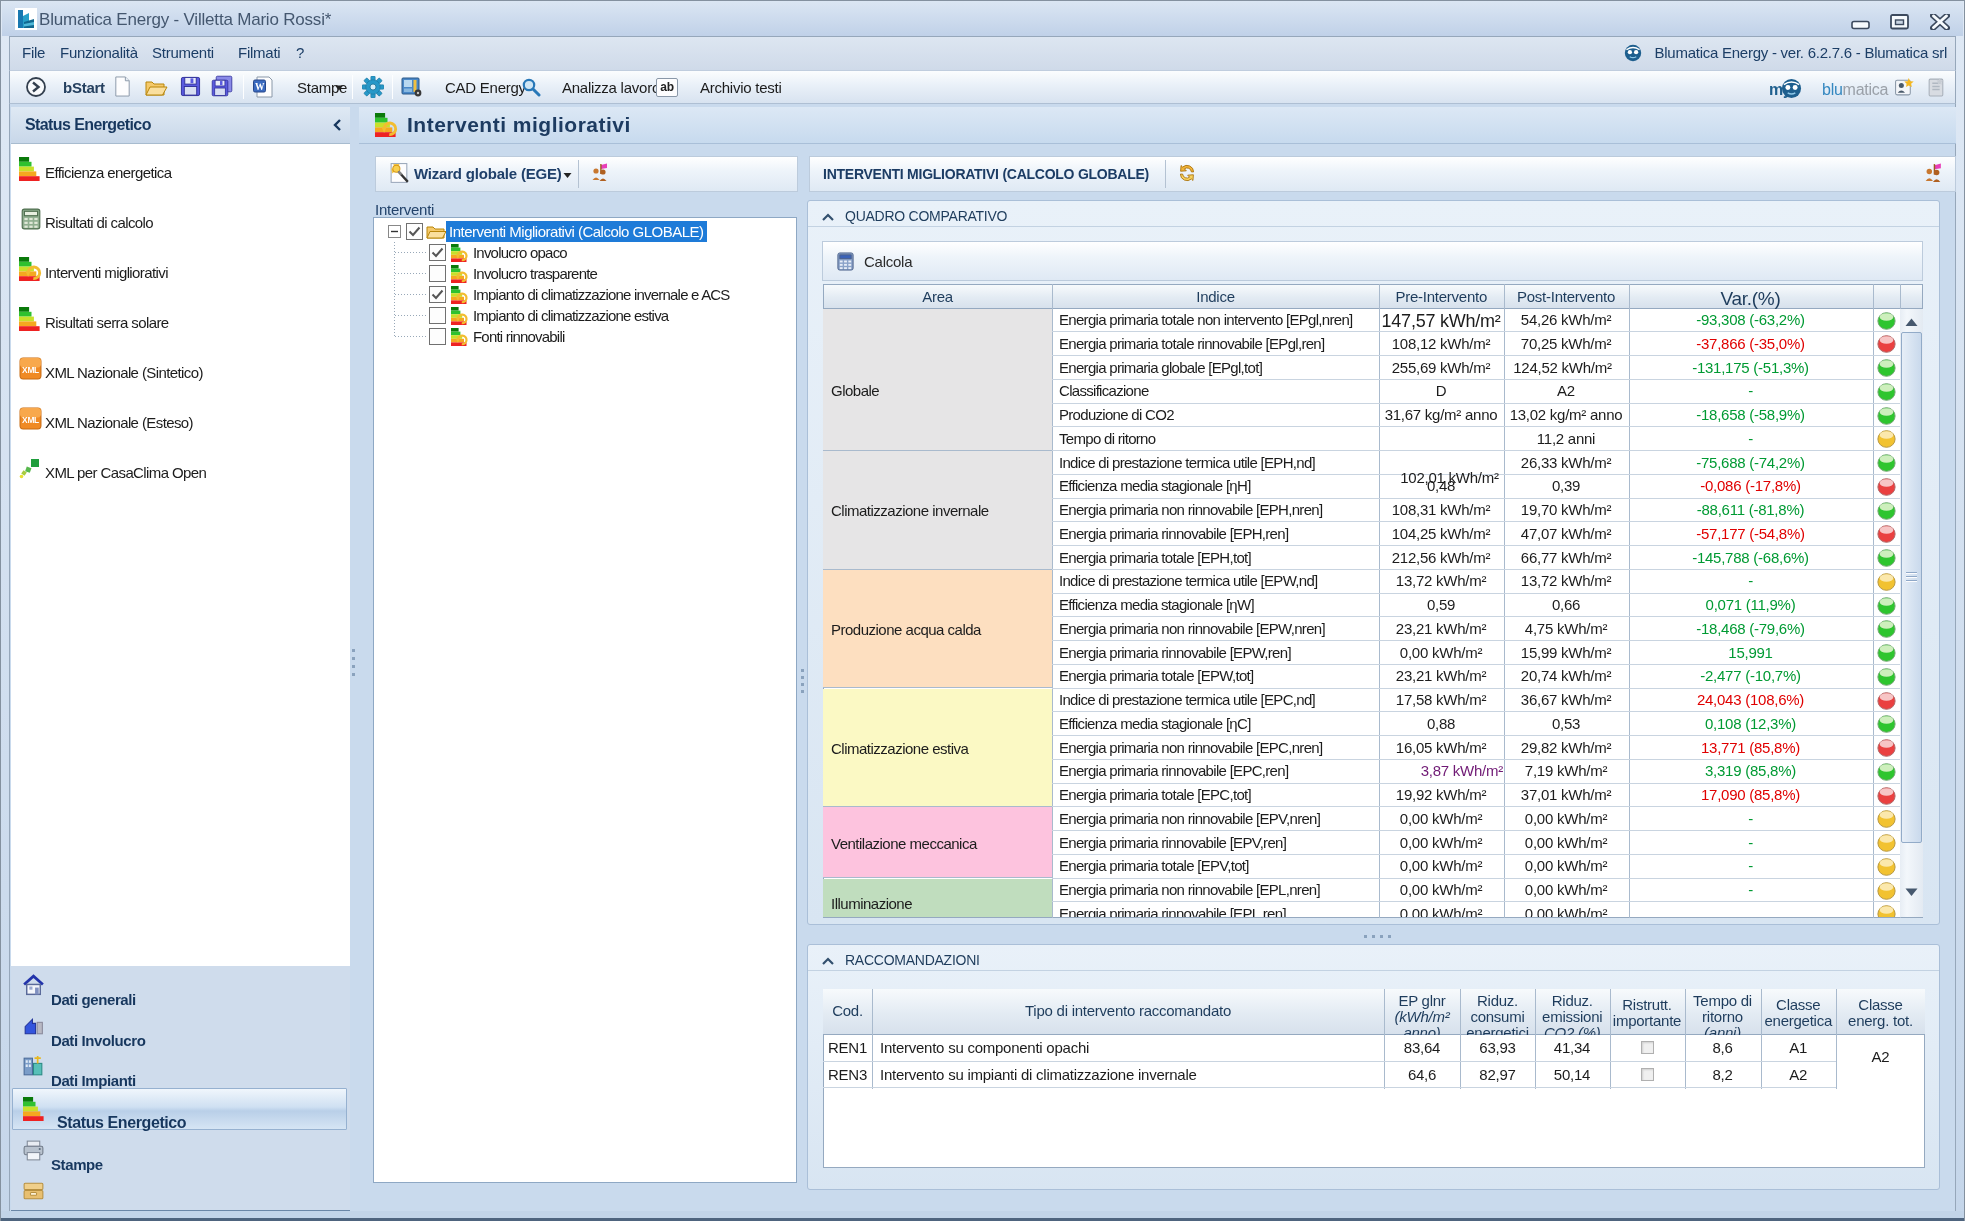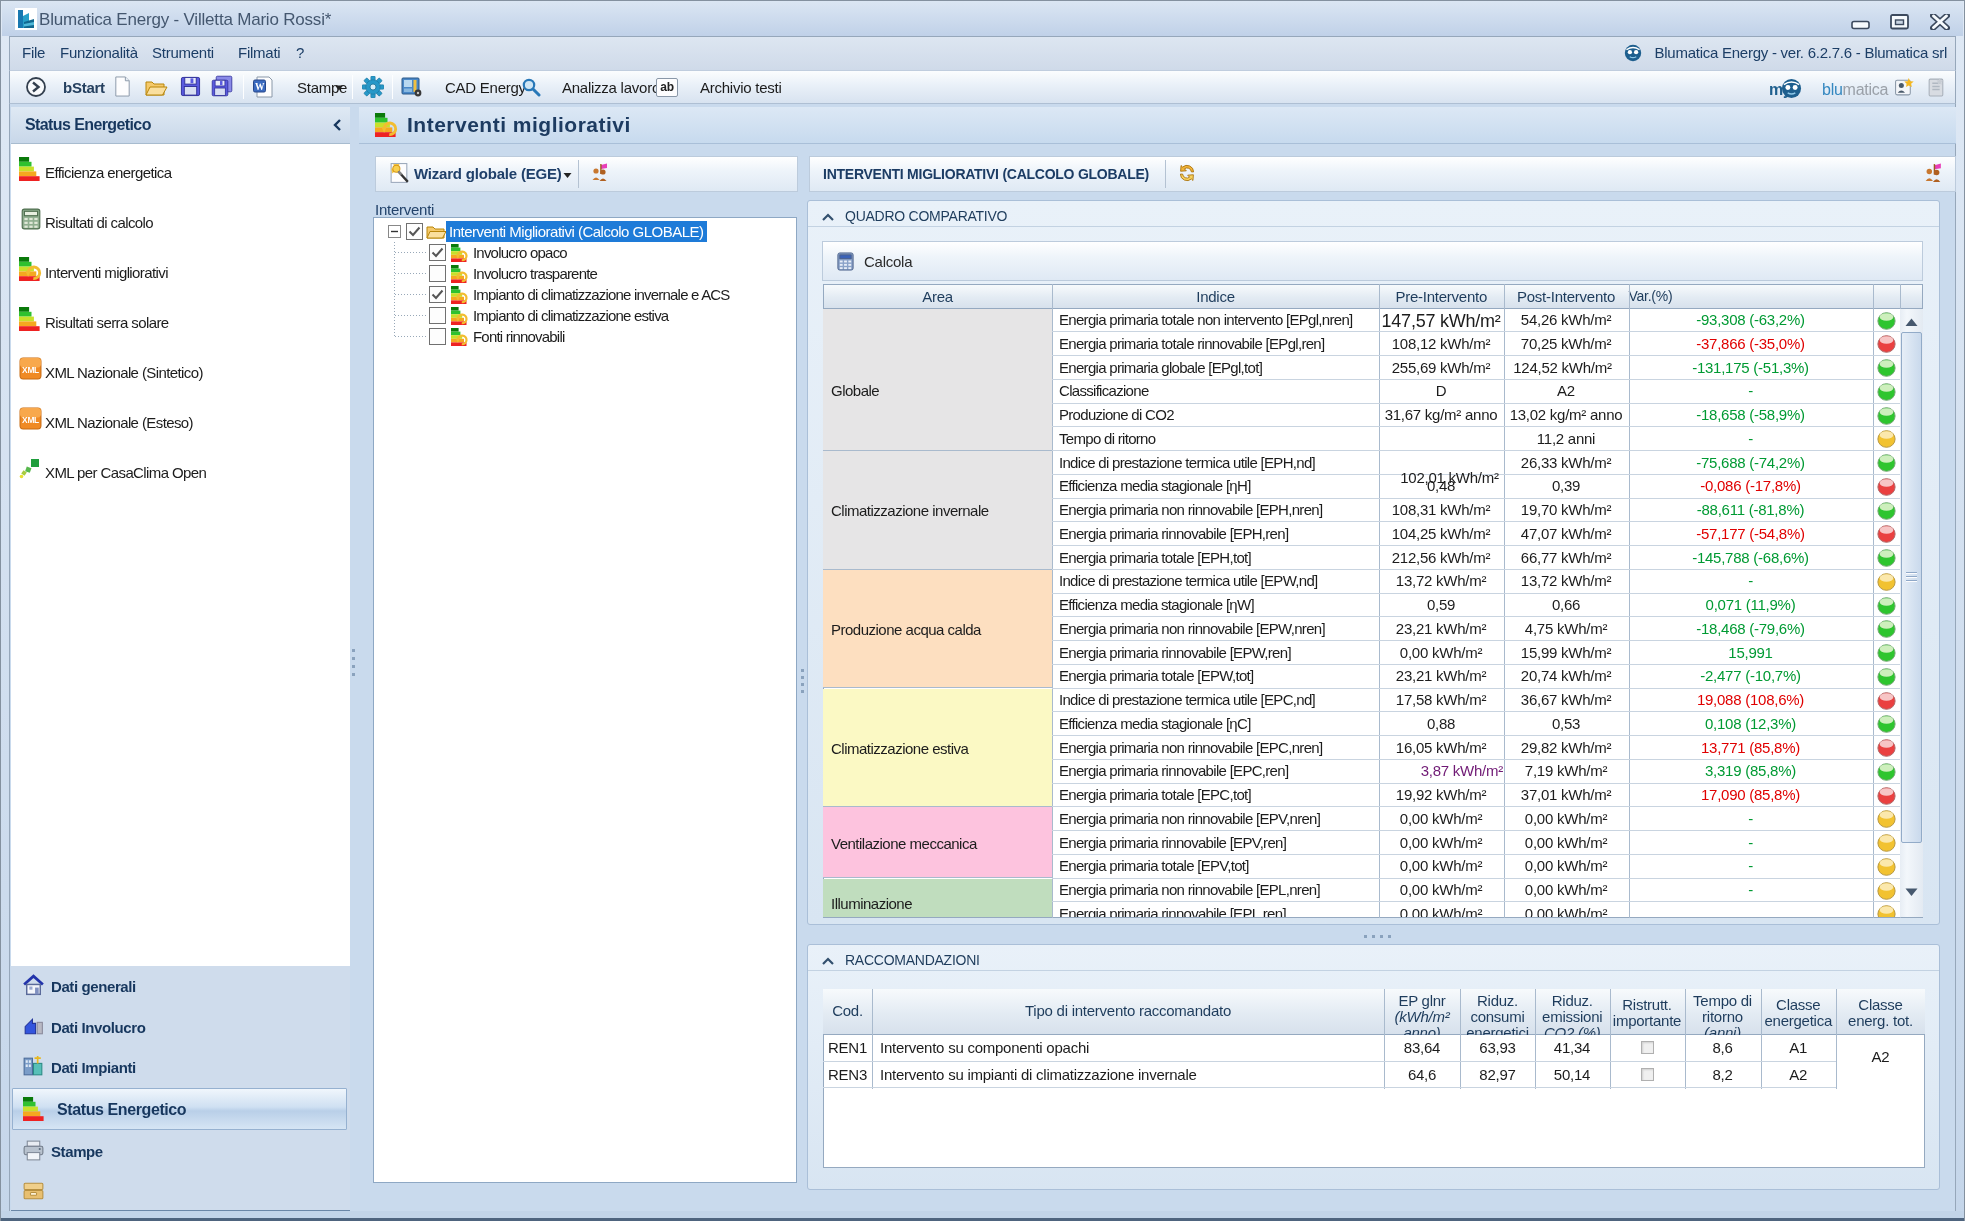--- a/index.html
+++ b/index.html
@@ -27,21 +27,21 @@
 
 
 #sidebar { position:absolute; left:1px; top:3px; width:339px; height:1104px; background:#cfdcec; border-bottom:1px solid #6a86a6;}
 #sbheader { position:absolute; left:0px; top:0px; width:339px; height:37px;
   background:linear-gradient(#dfe9f4,#c8d7e9); border-bottom:1px solid #a8bccf;}
 #sbheader span { position:absolute; left:14px; top:9px; font-weight:bold; font-size:16px; letter-spacing:-0.6px; color:#17375e; }
 #sbwhite { position:absolute; left:0px; top:37px; width:339px; height:822px; background:#ffffff; }
 .sbitem { position:absolute; left:0; width:339px; height:50px; }
 .sbitem .lbl { position:absolute; left:34px; top:16px; font-size:15px; letter-spacing:-0.6px; color:#1c1c1c; }
 .navitem { position:absolute; left:0; width:339px; height:40px; }
-.navitem .lbl { position:absolute; left:40px; top:12px; font-size:15px; font-weight:bold; letter-spacing:-0.4px; color:#17375e; }
+.navitem .lbl { position:absolute; left:40px; top:25px; font-size:15px; font-weight:bold; letter-spacing:-0.4px; color:#17375e; }
 #navsel { position:absolute; left:2px; top:984px; width:335px; height:42px;
   background:linear-gradient(180deg,#f0f6fc,#cfe0f2 45%,#b9cfe8 55%,#d6e5f4);
   border:1px solid #96b1d0; border-radius:1px; }
 
 #mainheader { position:absolute; left:349px; top:3px; width:1597px; height:37px;
   background:linear-gradient(#dce8f5,#c7daee); border-bottom:1px solid #a9bfd8; }
 #mainheader .txt { position:absolute; left:48px; top:6px; font-weight:bold; font-size:21px; letter-spacing:0.5px; color:#1d3b61; }
 
 .panelbar { position:absolute; height:36px; background:linear-gradient(#ffffff,#eef4fa 40%,#dfe9f4);
   border:1px solid #bccbdc; }
@@ -509,21 +509,21 @@
         <rect x="13" y="16" width="3" height="2"></rect>
       </g>
     </svg>
 <div class="abs" style="left:855px;top:149px;font-size:15px;color:#2b2b2b">Calcola</div>
 <div class="abs" style="left:814px;top:180px;width:1100px;height:634px;background:#ffffff;border:1px solid #95a9c0"></div>
 <div class="abs" style="left:814px;top:180px;width:1100px;height:24.5px;background:linear-gradient(#f7fafc,#e3ebf3 55%,#d7e1ec);border:1px solid #95a9c0"></div>
 <div class="abs" style="left:814.0px;top:184px;width:229.0px;text-align:center;font-size:15px;color:#1e3c5c">Area</div>
 <div class="abs" style="left:1043.0px;top:184px;width:327.0px;text-align:center;font-size:15px;color:#1e3c5c">Indice</div>
 <div class="abs" style="left:1370.0px;top:184px;width:124.5px;text-align:center;font-size:15px;color:#1e3c5c">Pre-Intervento</div>
 <div class="abs" style="left:1494.5px;top:184px;width:125.0px;text-align:center;font-size:15px;color:#1e3c5c">Post-Intervento</div>
-<div class="abs" style="left:1619.5px;top:184px;width:244.0px;font-size:14px;color:#1e3c5c">Var.(%)</div>
+<div class="abs" style="left:1619.5px;top:184px;width:244.0px;text-align:center;font-size:19px;color:#1e3c5c">Var.(%)</div>
 <div class="abs" style="left:1043.0px;top:180px;width:1px;height:634px;background:#a9bacd"></div>
 <div class="abs" style="left:1370.0px;top:180px;width:1px;height:634px;background:#a9bacd"></div>
 <div class="abs" style="left:1494.5px;top:180px;width:1px;height:634px;background:#a9bacd"></div>
 <div class="abs" style="left:1619.5px;top:180px;width:1px;height:634px;background:#a9bacd"></div>
 <div class="abs" style="left:1863.5px;top:180px;width:1px;height:634px;background:#a9bacd"></div>
 <div class="abs" style="left:1891.0px;top:180px;width:1px;height:634px;background:#a9bacd"></div>
 <div class="abs" style="left:814px;top:204.5px;width:1077px;height:608px;overflow:hidden">
 <div class="abs" style="left:0px;top:0.0px;width:229px;height:142.5px;background:#e6e5e6;border-bottom:1px solid #a9bacd"></div>
 <div class="abs" style="left:8px;top:73.2px;font-size:15px;letter-spacing:-0.5px;color:#1c1c1c">Globale</div>
 <div class="abs" style="left:0px;top:142.5px;width:229px;height:118.8px;background:#e6e5e6;border-bottom:1px solid #a9bacd"></div>
@@ -613,21 +613,21 @@
 <div class="abs" style="left:805.5px;top:335.0px;width:244px;text-align:center;font-size:15px;color:#009a33">15,991</div>
 <div class="abs" style="left:229px;top:379.0px;width:848px;height:1px;background:#c9d4e0"></div>
 <div class="abs" style="left:236px;top:358.8px;width:316px;font-size:15px;letter-spacing:-0.7px;color:#1c1c1c;white-space:nowrap">Energia primaria totale [EPW,tot]</div>
 <div class="abs" style="left:556px;top:358.8px;width:124px;text-align:center;font-size:15px;color:#1c1c1c">23,21 kWh/m²</div>
 <div class="abs" style="left:680.5px;top:358.8px;width:125px;text-align:center;font-size:15px;color:#1c1c1c">20,74 kWh/m²</div>
 <div class="abs" style="left:805.5px;top:358.8px;width:244px;text-align:center;font-size:15px;color:#009a33">-2,477 (-10,7%)</div>
 <div class="abs" style="left:229px;top:402.8px;width:848px;height:1px;background:#c9d4e0"></div>
 <div class="abs" style="left:236px;top:382.5px;width:316px;font-size:15px;letter-spacing:-0.7px;color:#1c1c1c;white-space:nowrap">Indice di prestazione termica utile [EPC,nd]</div>
 <div class="abs" style="left:556px;top:382.5px;width:124px;text-align:center;font-size:15px;color:#1c1c1c">17,58 kWh/m²</div>
 <div class="abs" style="left:680.5px;top:382.5px;width:125px;text-align:center;font-size:15px;color:#1c1c1c">36,67 kWh/m²</div>
-<div class="abs" style="left:805.5px;top:382.5px;width:244px;text-align:center;font-size:15px;color:#e00000">19,088 (108,6%)</div>
+<div class="abs" style="left:805.5px;top:382.5px;width:244px;text-align:center;font-size:15px;color:#e00000">24,043 (108,6%)</div>
 <div class="abs" style="left:229px;top:426.5px;width:848px;height:1px;background:#c9d4e0"></div>
 <div class="abs" style="left:236px;top:406.2px;width:316px;font-size:15px;letter-spacing:-0.7px;color:#1c1c1c;white-space:nowrap">Efficienza media stagionale [ηC]</div>
 <div class="abs" style="left:556px;top:406.2px;width:124px;text-align:center;font-size:15px;color:#1c1c1c">0,88</div>
 <div class="abs" style="left:680.5px;top:406.2px;width:125px;text-align:center;font-size:15px;color:#1c1c1c">0,53</div>
 <div class="abs" style="left:805.5px;top:406.2px;width:244px;text-align:center;font-size:15px;color:#009a33">0,108 (12,3%)</div>
 <div class="abs" style="left:229px;top:450.2px;width:848px;height:1px;background:#c9d4e0"></div>
 <div class="abs" style="left:236px;top:430.0px;width:316px;font-size:15px;letter-spacing:-0.7px;color:#1c1c1c;white-space:nowrap">Energia primaria non rinnovabile [EPC,nren]</div>
 <div class="abs" style="left:556px;top:430.0px;width:124px;text-align:center;font-size:15px;color:#1c1c1c">16,05 kWh/m²</div>
 <div class="abs" style="left:680.5px;top:430.0px;width:125px;text-align:center;font-size:15px;color:#1c1c1c">29,82 kWh/m²</div>
 <div class="abs" style="left:805.5px;top:430.0px;width:244px;text-align:center;font-size:15px;color:#e00000">13,771 (85,8%)</div>

